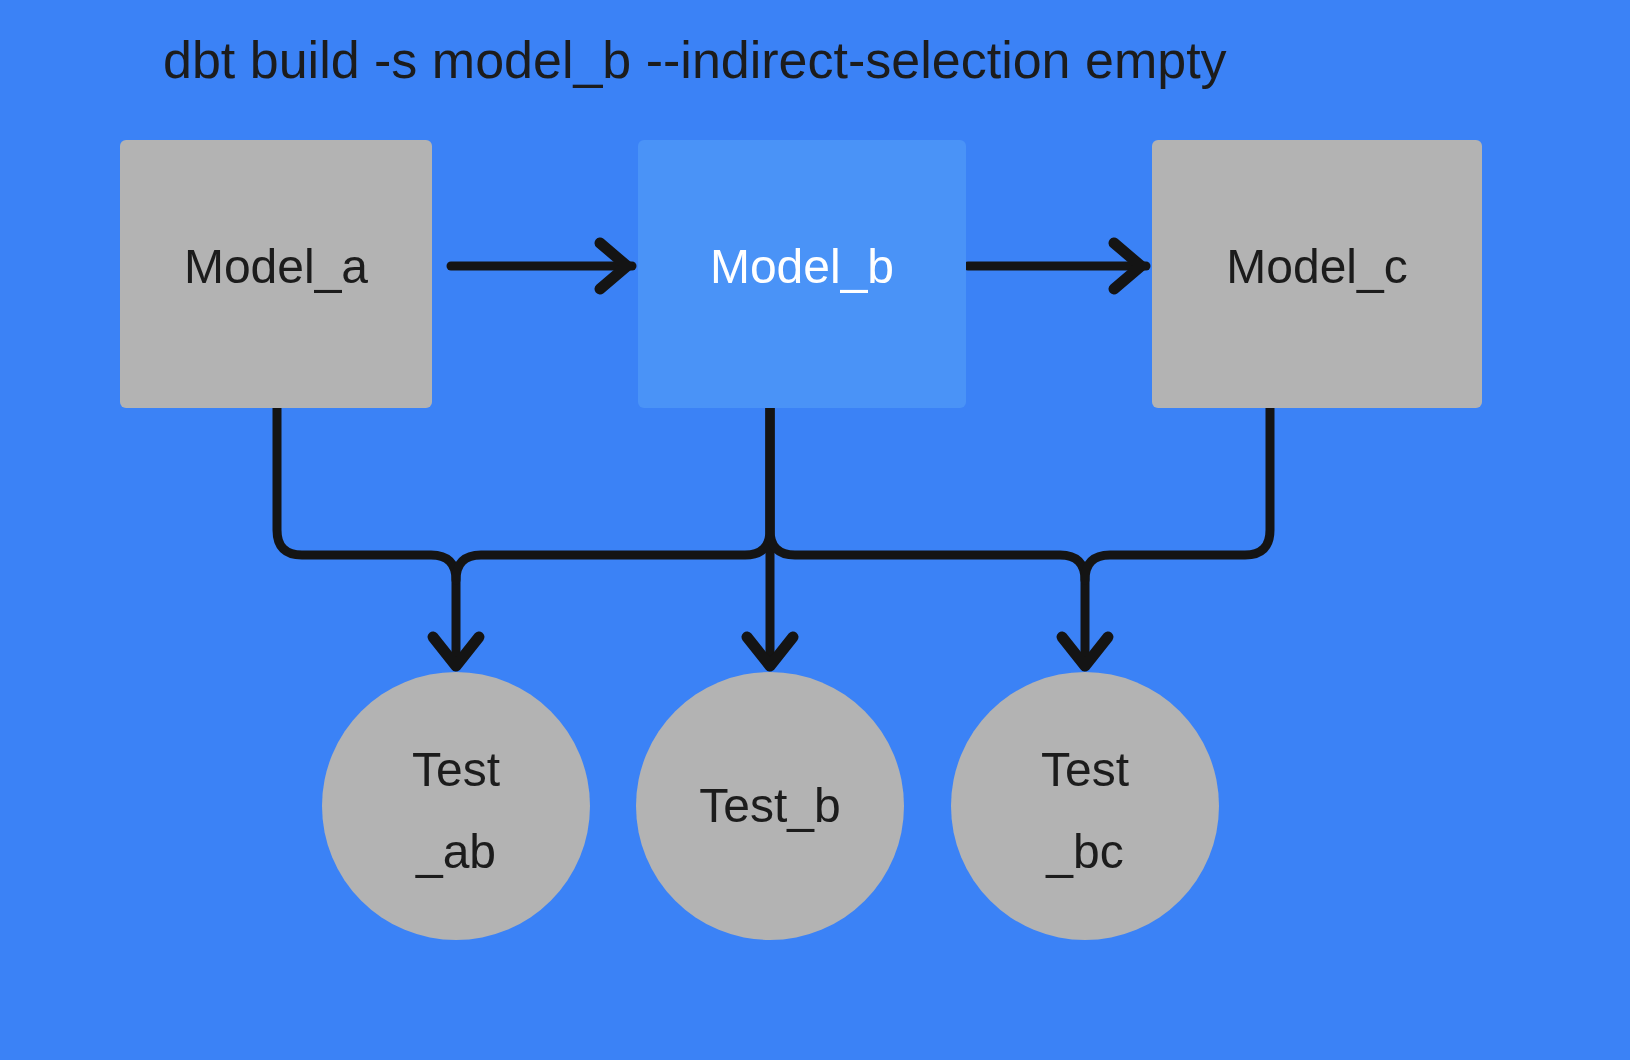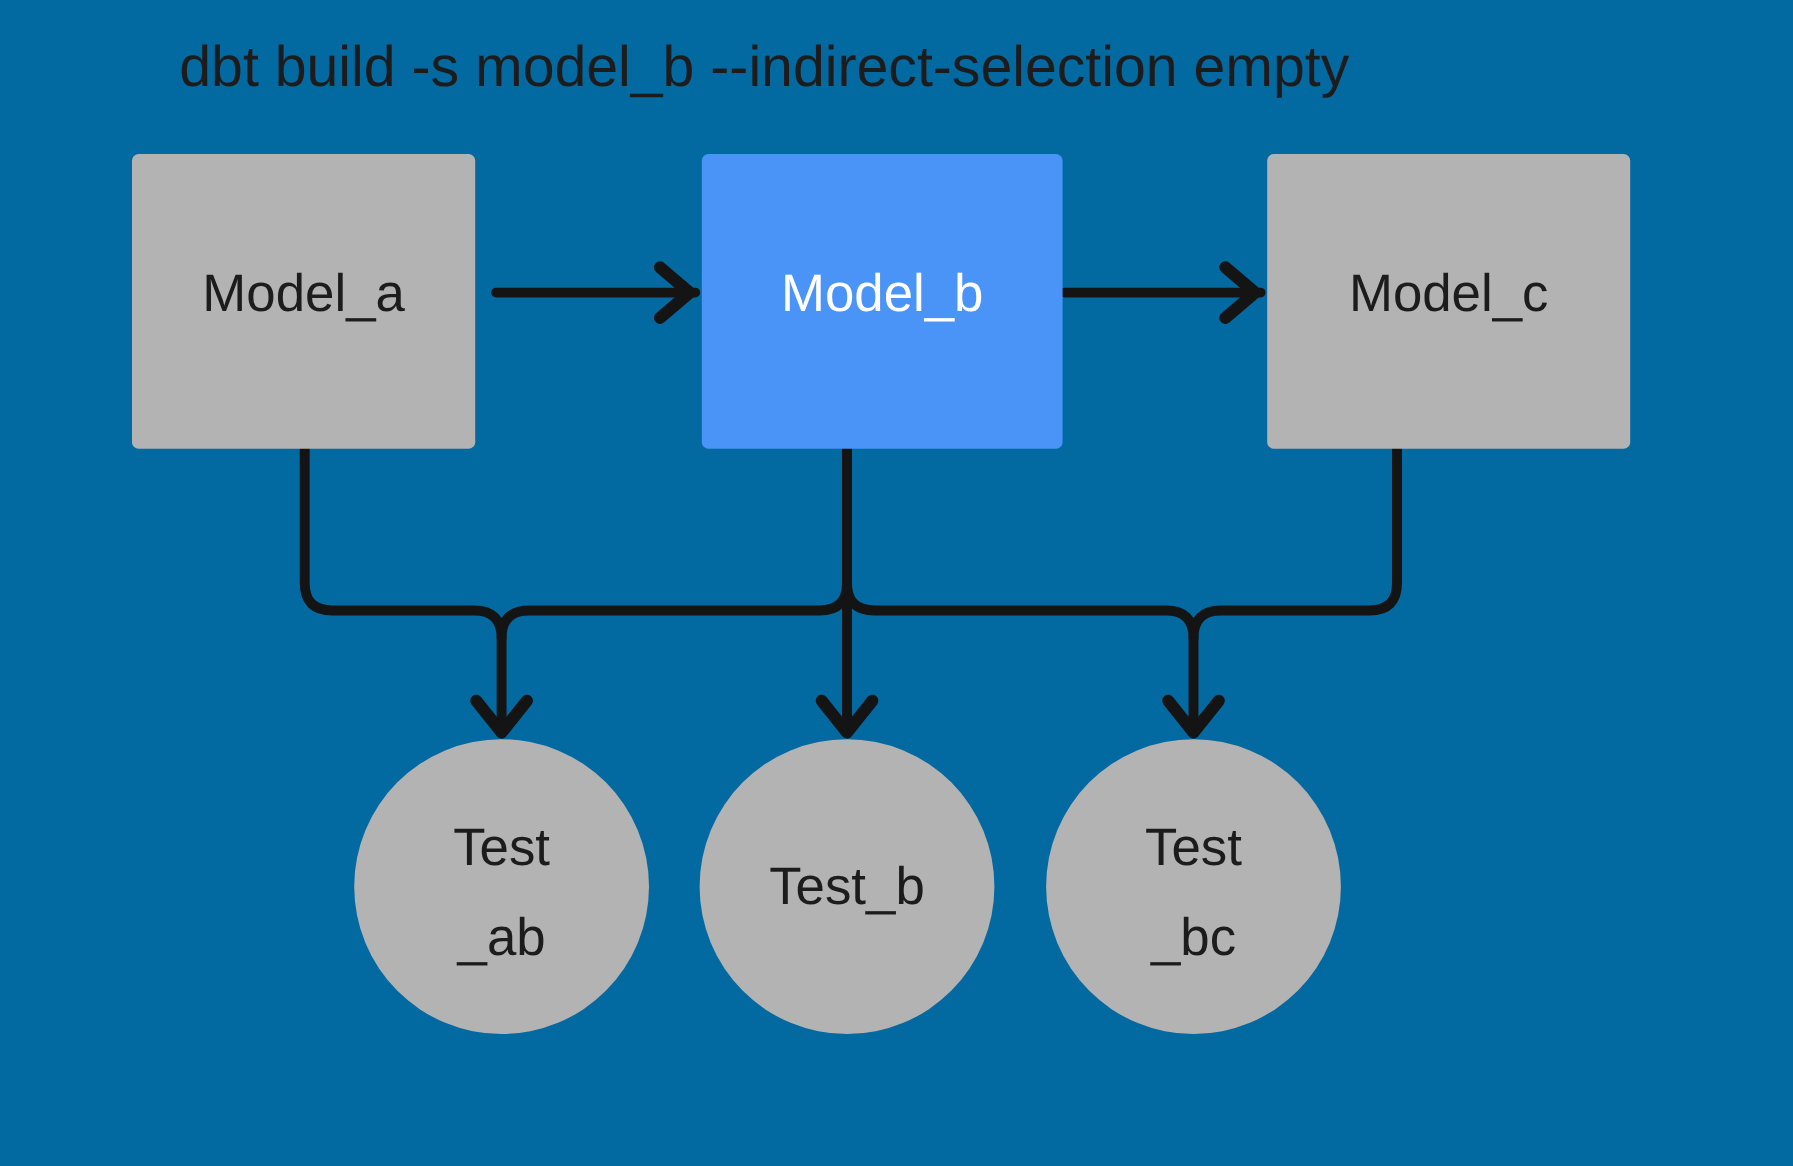--- a/index.html
+++ b/index.html
@@ -7,21 +7,21 @@
     padding: 0;
     background: #ffffff;
   }
   body {
     font-family: "Liberation Sans", sans-serif;
   }
   #canvas {
     position: relative;
     width: 1630px;
     height: 1060px;
-    background: #0369a1;
+    background: #3b82f6;
     overflow: hidden;
   }
   #diagram-svg {
     position: absolute;
     top: 0;
     left: 0;
     width: 1630px;
     height: 1060px;
   }
   .title-text {

